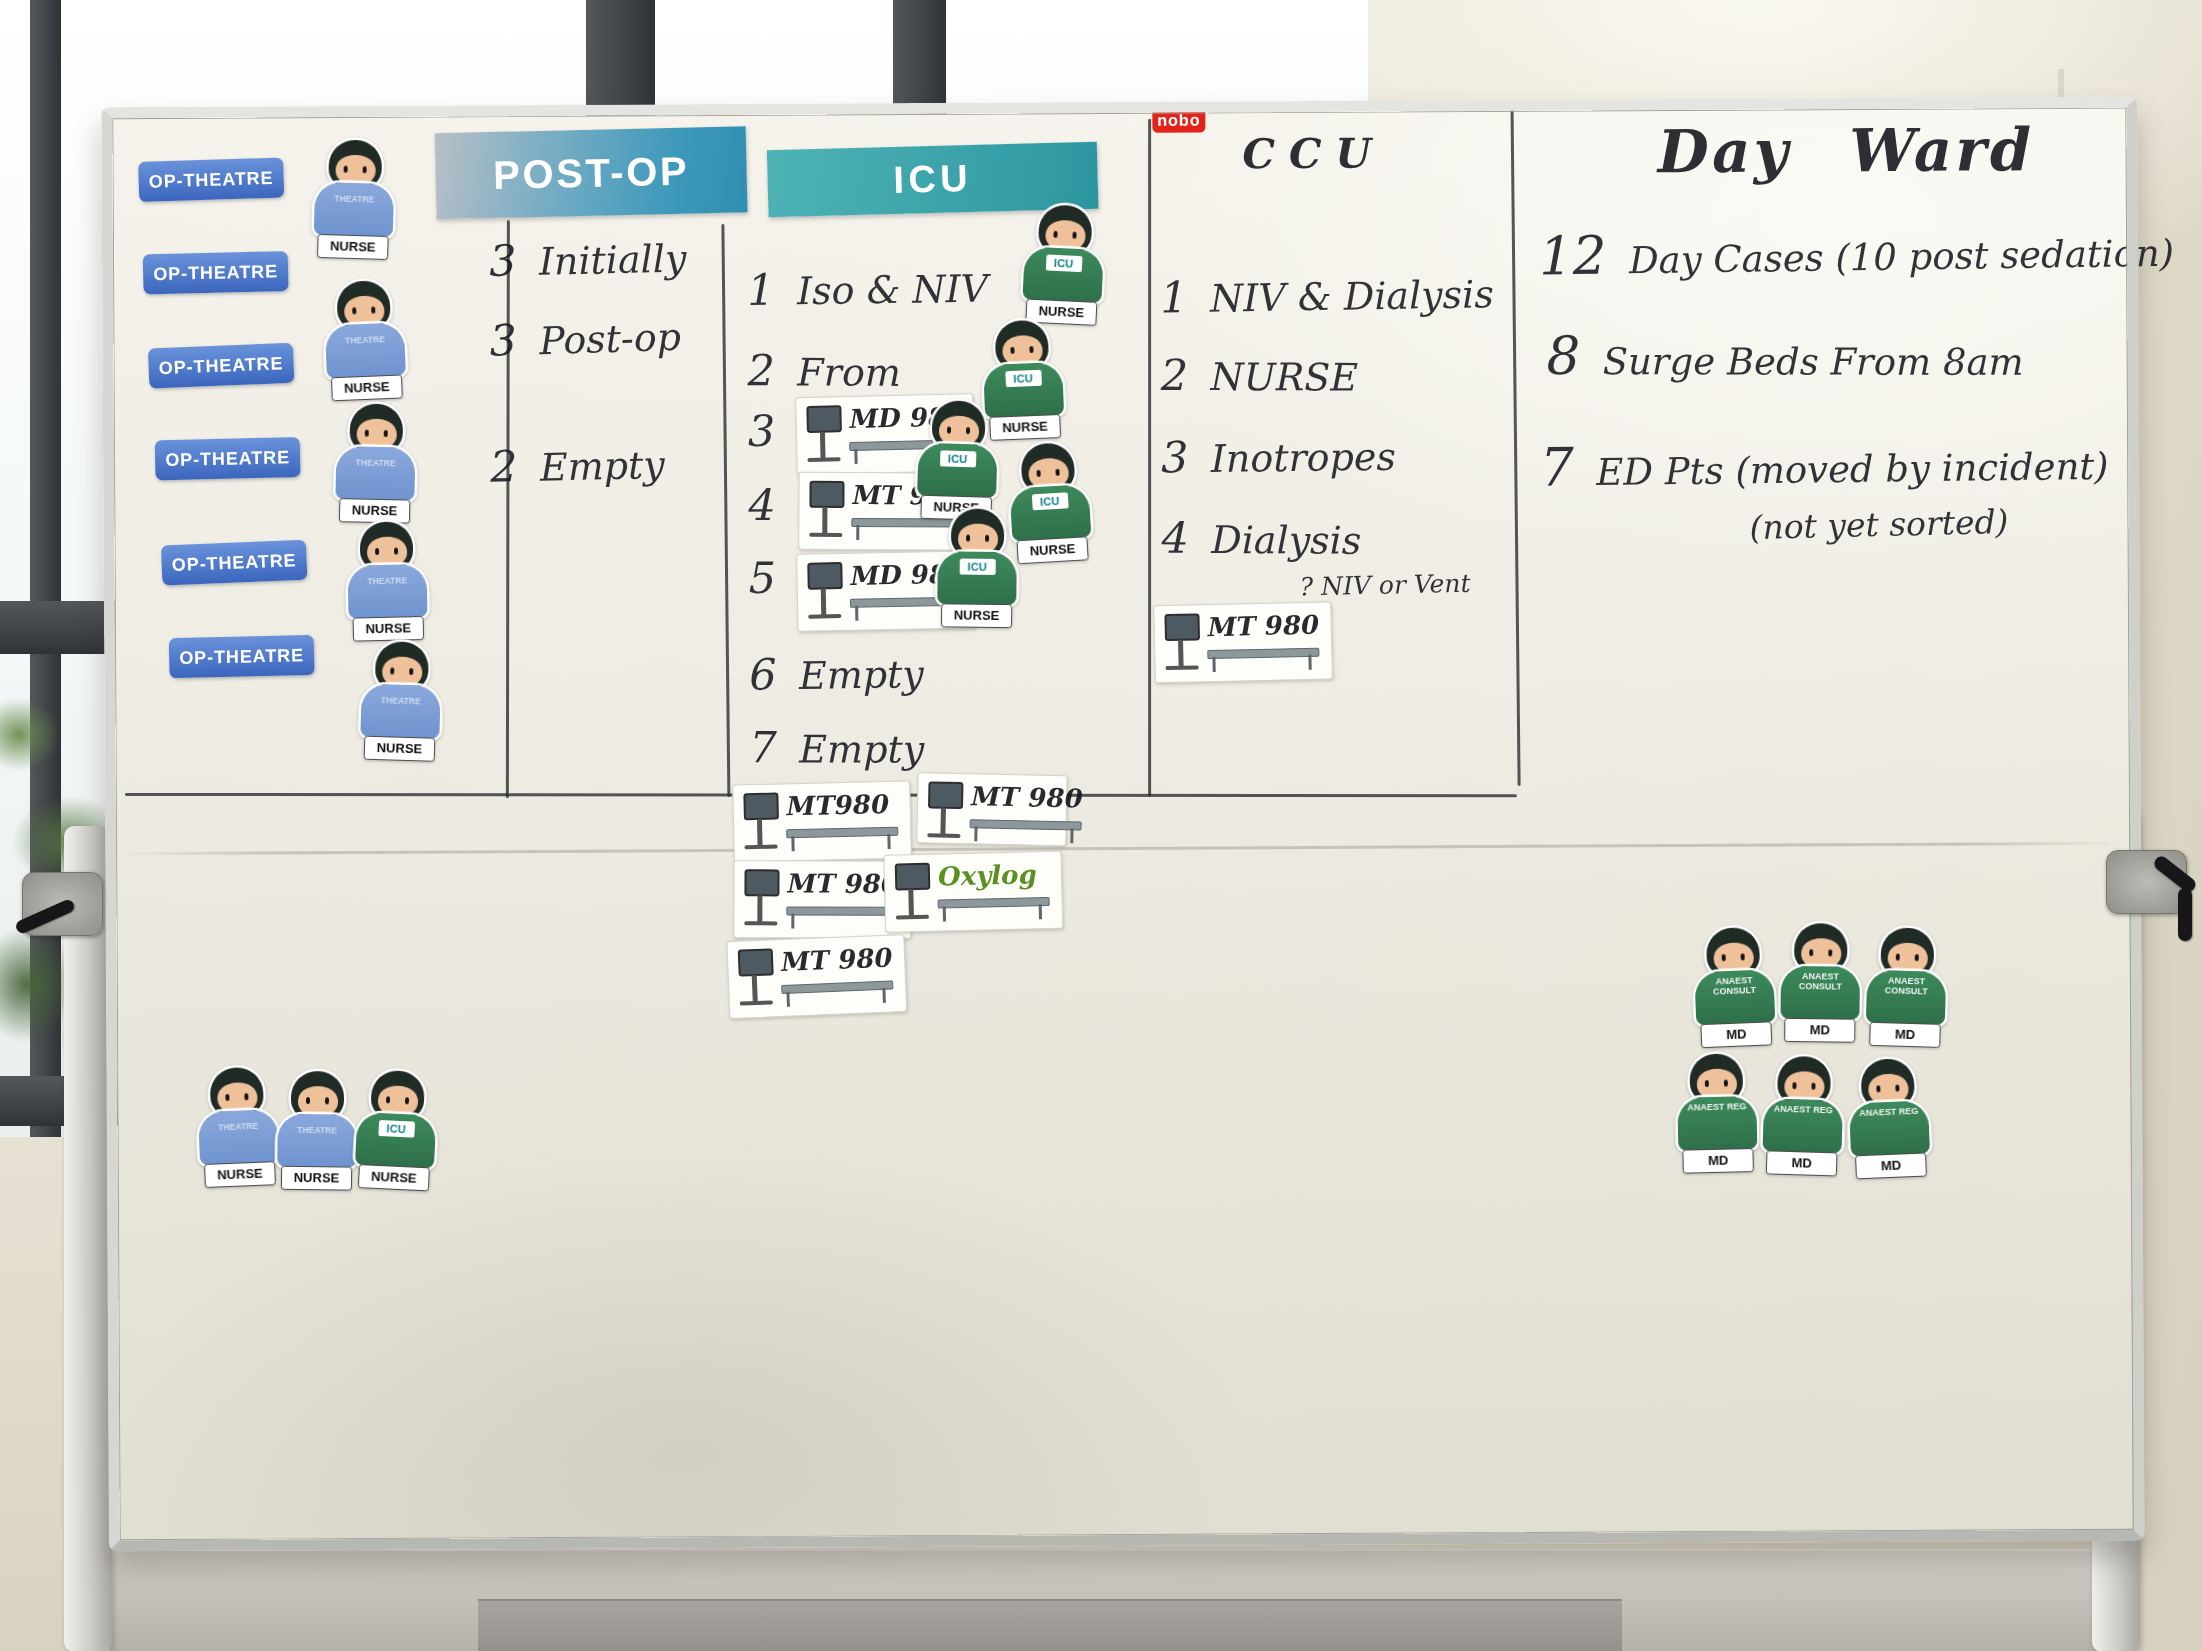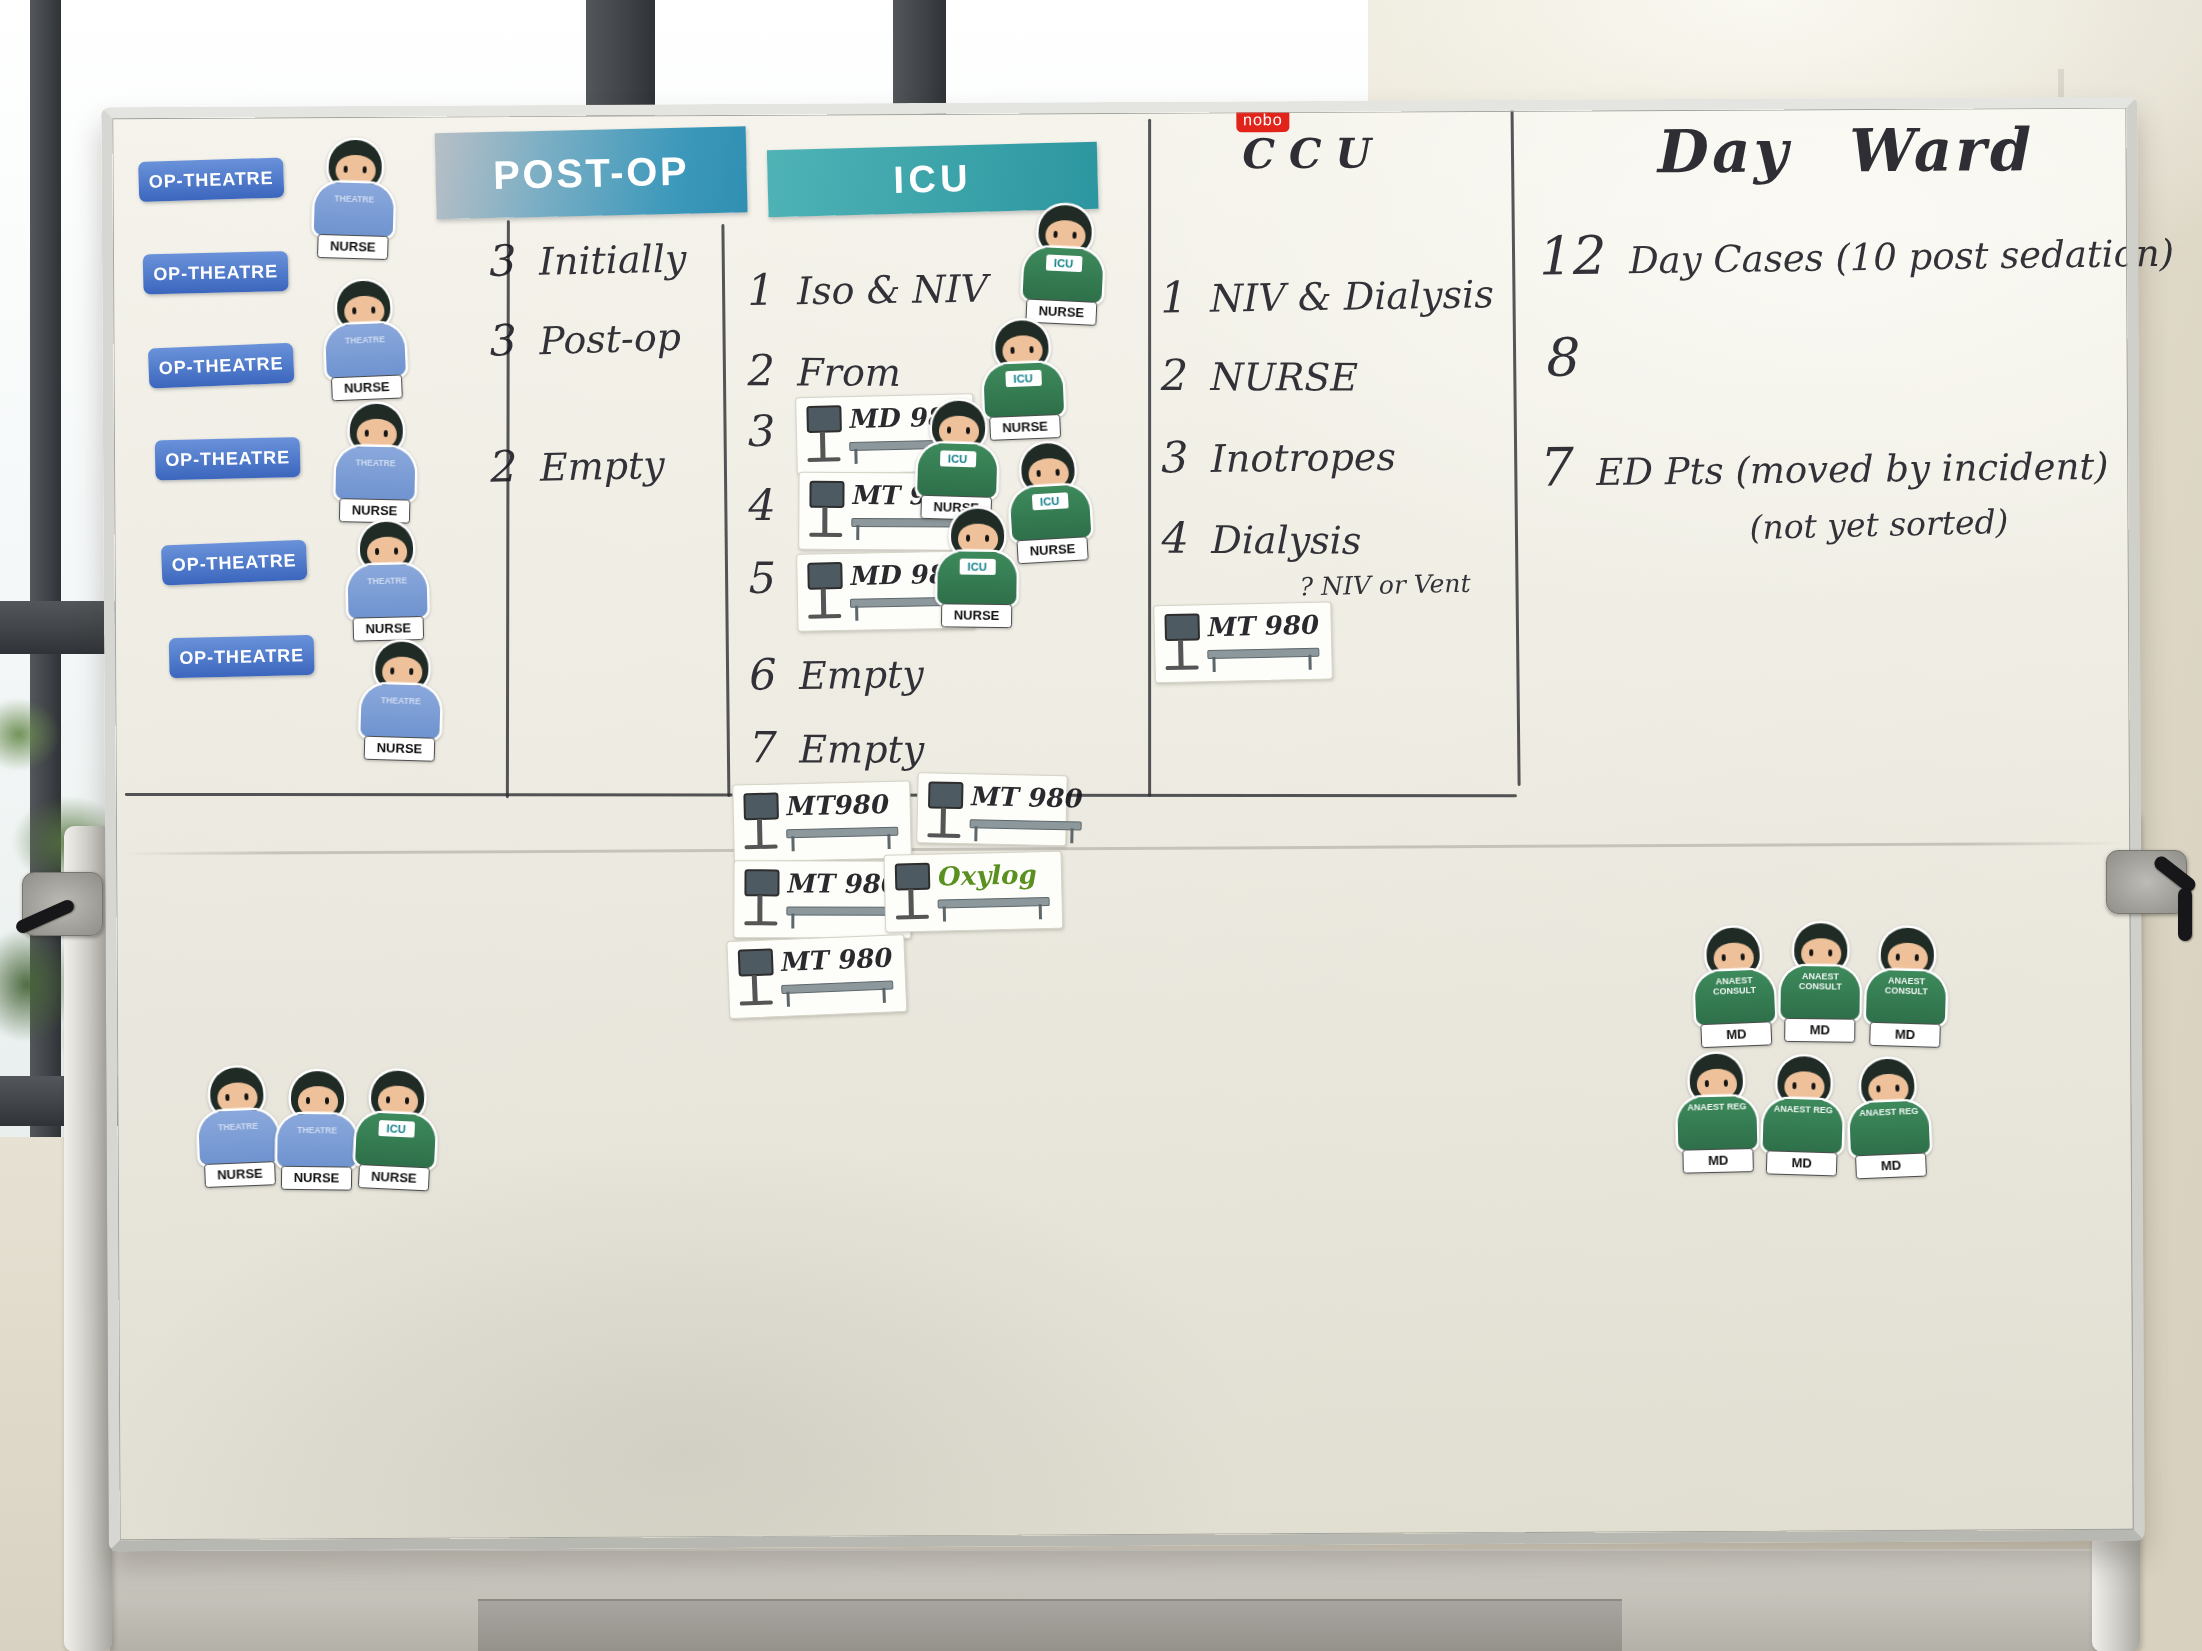--- a/index.html
+++ b/index.html
@@ -44,22 +44,22 @@
   .board-shade{position:absolute;left:116px;top:113px;width:2013px;height:1421px;pointer-events:none;
     background:
       radial-gradient(817px 447px at 28% 94%, rgba(60,55,45,.10), transparent 70%),
       radial-gradient(1075px 602px at 85% 8%, rgba(255,255,252,.55), transparent 65%),
       linear-gradient(200deg, rgba(255,255,250,.22), rgba(95,90,75,.07))}
   .seam{position:absolute;left:120px;top:847px;width:2005px;height:3.4px;
     background:linear-gradient(90deg,transparent,rgba(125,123,114,.35) 8%,rgba(125,123,114,.35) 92%,transparent)}
   .frame{position:absolute;left:105px;top:102px;width:2036px;height:1444px;box-sizing:border-box;
     border:11.2px solid;border-color:#e4e5e1 #cfd0ca #b7b8b2 #d6d7d2;border-radius:8.6px;
     box-shadow:0 17px 29px rgba(60,55,45,.28), inset 0 0 0 0.9px #9fa09a;pointer-events:none}
-  .brand{position:absolute;left:1240px;top:107px;width:53px;height:26px;border-radius:5.2px;
-    background:#e2231a;color:#fff;font-weight:normal;font-size:16.3px;line-height:26px;text-align:center;
+  .brand{position:absolute;left:1156px;top:107px;width:53px;height:26px;border-radius:5.2px;
+    background:#e2231a;color:#fff;font-weight:bold;font-size:16.3px;line-height:26px;text-align:center;
     letter-spacing:0.9px}
   
   .mline{position:absolute;background:rgba(44,45,50,.8);border-radius:1.7px}
   
   .chip{position:absolute;width:145px;height:40px;border-radius:6.9px;color:#fff;
     background:linear-gradient(180deg,#6a92da,#3b66bd);display:flex;align-items:center;justify-content:center;
     font-weight:bold;font-size:18px;letter-spacing:0.9px;box-shadow:0.9px 1.7px 3.4px rgba(40,45,60,.3)}
   .banner{position:absolute;display:flex;align-items:center;justify-content:center;color:#fff;
     font-weight:bold;box-shadow:0.9px 2.6px 4.3px rgba(40,45,60,.25)}
   .banner.postop{left:439px;top:127px;width:311px;height:86px;font-size:40px;letter-spacing:2.6px;
@@ -365,20 +365,21 @@
       <span class="vlabel">MT 980</span>
     </div>
 
   <div class="hand-h" style="left:1661px;top:120px;font-size:59px;word-spacing:34px;letter-spacing:3.4px">Day Ward</div>
   <div class="row hand day" style="left:1542px;top:225px;transform:rotate(-.5deg)">
     <span class="n">12</span>
     <span class="t">Day Cases (10 post sedation)</span>
   </div>
   <div class="row hand day" style="left:1549px;top:329px;transform:rotate(.4deg)">
     <span class="n">8</span>
+    <span class="t">Surge Beds From 8am</span>
   </div>
   <div class="row hand day" style="left:1542px;top:437px;transform:rotate(-.4deg)">
     <span class="n">7</span>
     <span class="t">ED Pts (moved by incident)</span>
   </div>
   <div class="subnote hand" style="left:1751px;top:509px;font-size:33px;transform:rotate(-1deg)">(not yet sorted)</div>
 
   <div class="vent" style="left:733px;top:781px;transform:rotate(-1deg)">
       <i class="vscreen"></i>
       <i class="vstand"></i>

